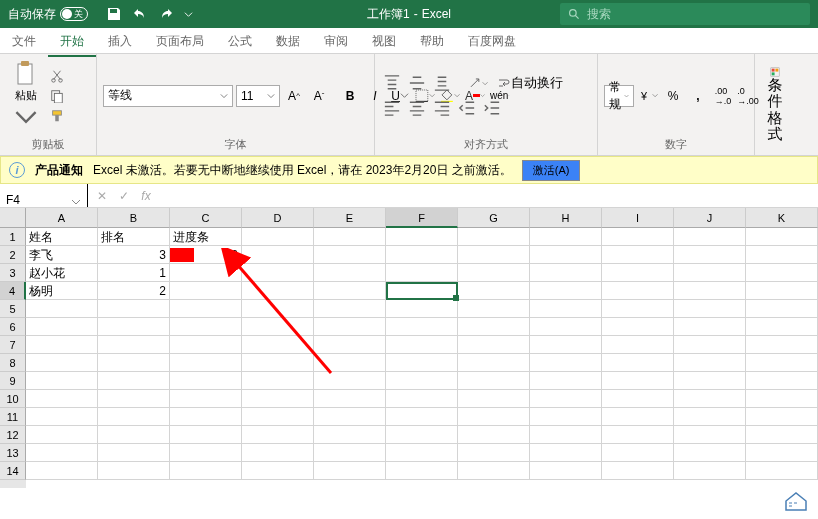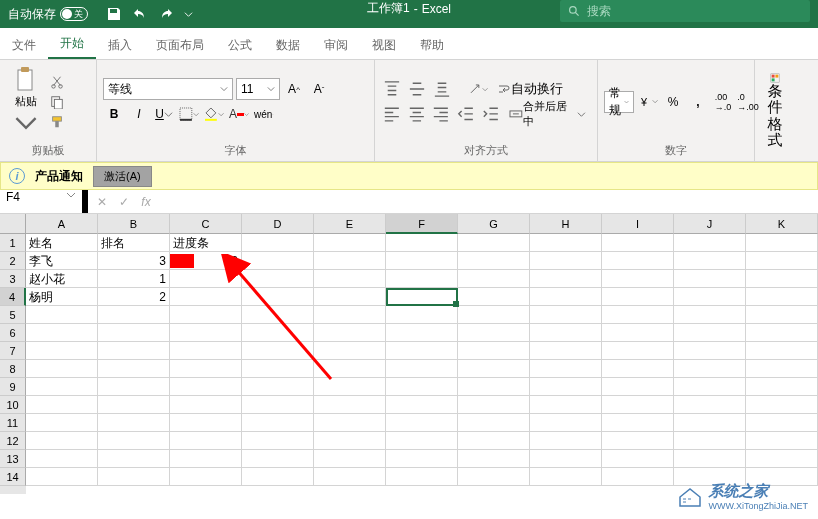--- a/index.html
+++ b/index.html
@@ -1,49 +1,49 @@
 <!DOCTYPE html>
 <html><head>
 <meta charset="utf-8">
 <style>
 *{box-sizing:border-box;margin:0;padding:0;font-family:"Microsoft YaHei","Segoe UI",sans-serif}
 body{width:818px;height:519px;overflow:hidden;background:#fff;position:relative;font-size:12px}
-.titlebar{height:28px;background:#217346;display:flex;color:#fff;position:relative}
+.titlebar{height:28px;background:#217346;display:flex;align-items:center;color:#fff;position:relative}
 .autosave{display:flex;align-items:center;gap:4px;padding:0 8px}
 .toggle{width:28px;height:14px;border:1px solid #fff;border-radius:8px;display:flex;align-items:center;position:relative}
 .toggle-knob{width:10px;height:10px;border-radius:50%;background:#fff;margin-left:1px}
 .qat{display:flex;gap:10px;padding:0 10px;align-items:center}
 .qat-icon{width:16px;height:16px;fill:#fff;cursor:pointer}
 .title-center{position:absolute;left:50%;transform:translateX(-50%);display:flex;align-items:center;gap:4px}
 .search-area{position:absolute;right:8px;display:flex;align-items:center;background:#2b8a5a;height:22px;padding:0 8px;width:250px;border-radius:2px}
 .search-area svg{fill:#a8d8bf;width:13px;height:13px}
 .search-text{color:#a8d8bf;margin-left:6px}
-.tabs{height:32px;background:#fff;display:flex;align-items:flex-end;border-bottom:1px solid #d4d4d4}
+.tabs{height:26px;background:#fff;display:flex;align-items:flex-start;border-bottom:1px solid #d4d4d4}
 .tab{padding:5px 12px;cursor:pointer;color:#666}
 .tab.active{color:#217346;border-bottom:2px solid #217346;font-weight:500}
 .ribbon{height:102px;background:#f3f2f1;display:flex;border-bottom:1px solid #d4d4d4}
 .rgroup{border-right:1px solid #d4d4d4;display:flex;flex-direction:column;padding:3px 6px}
 .rgroup-body{flex:1;display:flex;gap:4px;align-items:center}
 .rgroup-label{text-align:center;font-size:11px;color:#666;padding-top:3px}
 .big-btn{display:flex;flex-direction:column;align-items:center;justify-content:center;width:40px;height:76px;cursor:pointer}
 .big-btn svg{width:24px;height:28px}
 .side-col{display:flex;flex-direction:column;gap:6px}
 .side-col svg{width:14px;height:14px;cursor:pointer}
-.font-controls{display:flex;flex-direction:column;gap:3px;width:265px}
+.font-controls{display:flex;gap:9px;width:265px}
 .row{display:flex;gap:3px;align-items:center}
 .combo{border:1px solid #ababab;background:#fff;height:22px;display:flex;align-items:center;padding:0 4px;cursor:pointer}
 .combo-arrow{width:8px;height:8px;margin-left:auto}
 .sq-btn{width:22px;height:22px;display:flex;align-items:center;justify-content:center;cursor:pointer;border:1px solid transparent}
 .align-group{width:210px;display:flex;flex-direction:column;gap:3px}
 .num-group{width:144px;display:flex;flex-direction:row;gap:3px}
 .notice{height:28px;background:#fffec8;border:1px solid #e6e687;display:flex;align-items:center;padding:0 8px;gap:10px}
 .notice-icon{width:16px;height:16px;border:1.5px solid #5b9bd5;border-radius:50%;display:flex;align-items:center;justify-content:center;color:#5b9bd5;font-size:11px;font-style:italic;font-weight:bold}
-.notice-btn{border:1px solid #888;background:#a3a3a3;padding:2px 10px;cursor:pointer;font-size:11px}
+.notice-btn{border:1px solid #888;background:#3b82f6;padding:2px 10px;cursor:pointer;font-size:11px}
 .formula-bar{height:24px;display:flex;align-items:center;border-bottom:1px solid #d4d4d4;background:#fff}
-.namebox{width:88px;border-right:6px solid #000000;padding:0 6px;display:flex;align-items:flex-start;height:100%}
+.namebox{width:88px;border-right:1px solid #000000;padding:0 6px;display:flex;align-items:flex-end;height:100%}
 .namebox-arrow{width:10px;height:10px;margin-left:auto;cursor:pointer}
 .fb-btns{display:flex;padding:0 4px;gap:2px}
 .fb-btns span{width:20px;text-align:center;color:#aaa;cursor:pointer}
 .fx{font-style:italic}
 .grid-area{display:flex;height:280px;overflow:hidden}
 .rowhdrs{width:26px;background:#e6e6e6}
 .corner{height:20px;border-right:1px solid #aaa;border-bottom:1px solid #aaa;background:#e6e6e6}
 .rowhdr{height:18px;border-right:1px solid #aaa;border-bottom:1px solid #ccc;text-align:center;font-size:11px;line-height:18px;cursor:pointer}
 .rowhdr.sel{background:#d2d2d2;border-right:2px solid #217346}
 .cols{flex:1}
@@ -105,20 +105,21 @@
 <div class="tabs">
   <div class="tab">文件</div>
   <div class="tab active">开始</div>
   <div class="tab">插入</div>
   <div class="tab">页面布局</div>
   <div class="tab">公式</div>
   <div class="tab">数据</div>
   <div class="tab">审阅</div>
   <div class="tab">视图</div>
   <div class="tab">帮助</div>
+  <div class="tab">百度网盘</div>
 </div>
 
 <div class="ribbon">
   <div class="rgroup" style="width:97px">
     <div class="rgroup-body">
       <div class="big-btn">
         <svg viewBox="0 0 24 28">
             <rect x="4" y="4" width="14" height="20" fill="#fff" stroke="#888"></rect>
             <rect x="7" y="1" width="8" height="5" rx="1" fill="#c19a5b"></rect>
           </svg>
@@ -269,30 +270,20 @@
         <div class="sq-btn">
               <svg viewBox="0 0 14 14">
                 <path d="M6 3h6M6 7h6M6 11h6M4 5L2 7l2 2" stroke="#666" fill="none"></path>
               </svg>
             </div>
         <div class="sq-btn">
               <svg viewBox="0 0 14 14">
                 <path d="M6 3h6M6 7h6M6 11h6M2 5l2 2-2 2" stroke="#666" fill="none"></path>
               </svg>
             </div>
-        <div class="sq-btn" style="width:auto;padding:0 4px">
-              <svg viewBox="0 0 14 14" style="width:14px">
-                <rect x="1" y="4" width="12" height="6" fill="none" stroke="#666"></rect>
-                <path d="M4 7h6" stroke="#666"></path>
-              </svg>
-              <span style="font-size:11px">合并后居中</span>
-              <svg class="chevron" viewBox="0 0 10 10">
-                <path d="M1 3l4 4 4-4" stroke="#666" fill="none"></path>
-              </svg>
-            </div>
       </div>
     </div>
       </div>
     <div class="rgroup-label">对齐方式</div>
   </div>
 
   <div class="rgroup">
     <div class="rgroup-body">
         <div class="num-group">
       <div class="combo" style="width:130px">
@@ -337,20 +328,21 @@
           </svg>
         <span style="font-size:15px;line-height:1.1;text-align:center">条件格式</span>
       </div>
     </div>
   </div>
 </div>
 
 <div class="notice">
   <div class="notice-icon">i</div>
   <b>产品通知</b>
+  <span>Excel 未激活。若要无中断地继续使用 Excel，请在 2023年2月20日 之前激活。</span>
   <button class="notice-btn">激活(A)</button>
 </div>
 
 <div class="formula-bar">
   <div class="namebox">
     <span>F4</span>
     <svg class="namebox-arrow" viewBox="0 0 10 10">
         <path d="M1 3l4 4 4-4" stroke="#888" fill="none"></path>
       </svg>
   </div>
@@ -592,17 +584,13 @@
       </svg>
     </div>
   </div>
 </div>
 
 <div class="watermark">
   <svg class="watermark-icon" viewBox="0 0 24 20">
       <path d="M2 10L12 2l10 8v9H2v-9z" fill="none" stroke="#4a7fb5" stroke-width="1.5"></path>
       <path d="M5 12h3M5 15h3M10 12h3" stroke="#4a7fb5"></path>
     </svg>
-  <div>
-    <div style="font-weight:bold">系统之家</div>
-    <div style="font-size:9px;font-style:normal">WWW.XiTongZhiJia.NET</div>
-  </div>
 </div>
 
 </body></html>

